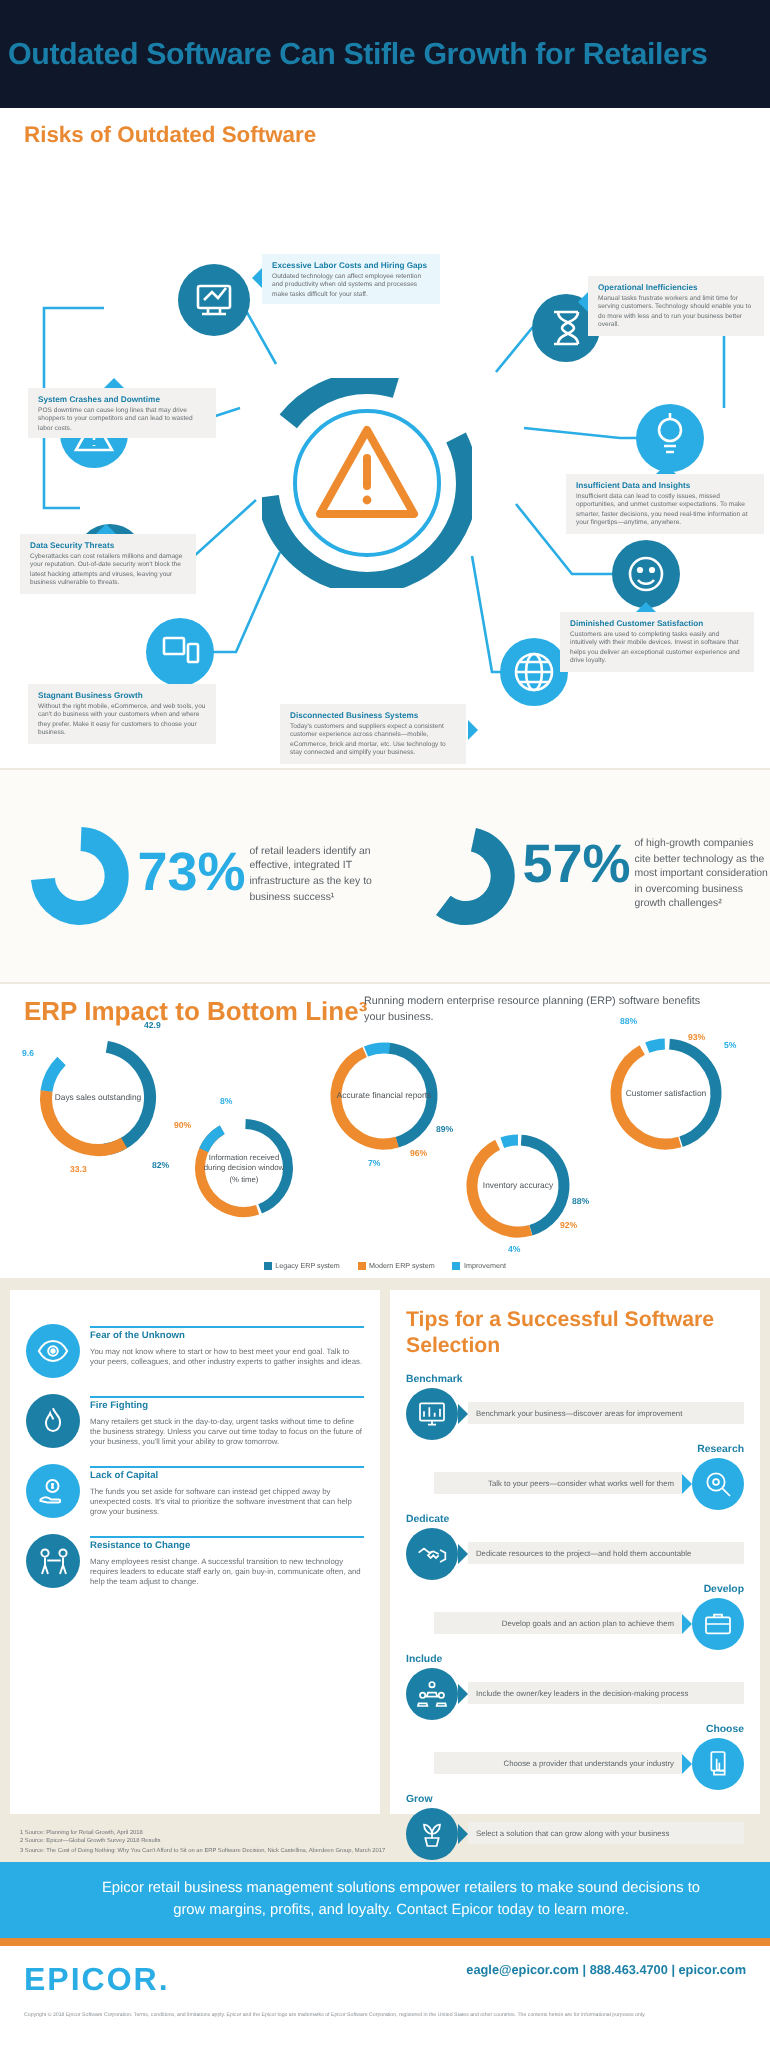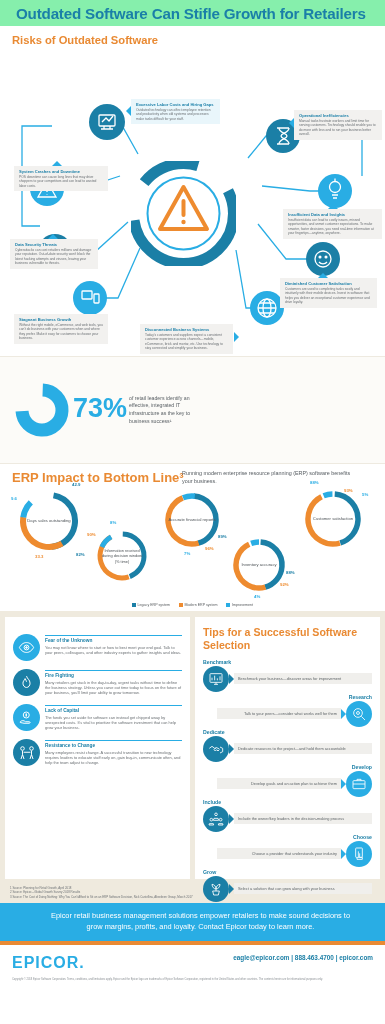--- a/index.html
+++ b/index.html
@@ -6,24 +6,24 @@
   html, body {
     width: 385px;
     background: #ffffff;
     font-family: "Liberation Sans", sans-serif;
     -webkit-font-smoothing: antialiased;
   }
   body { width: 385px; height: 1024px; overflow: hidden; position: relative; }
 
   
   .header {
-    background: #86efac;
-    height: 26px;
+    background: #0f172a;
+    height: 54px;
     display: flex; align-items: center;
-    padding-left: 16px;
+    padding-left: 4px;
   }
   .header-title {
     color: #1a7fa8;
     font-size: 15.2px;
     font-weight: bold;
     letter-spacing: -0.2px;
   }
 
   
   .risks {
@@ -256,20 +256,29 @@
 <div class="stats">
   <div class="stat">
     <svg width="56" height="58" viewBox="0 0 56 58">
       <circle cx="28" cy="29" r="20" fill="none" stroke="#29ade4" stroke-width="13" stroke-dasharray="91.7 34" transform="rotate(-88 28 29)" stroke-linecap="butt"></circle>
     </svg>
     <div class="stat-col">
       <div class="stat-num" style="color:#29ade4">73%</div>
       <div class="stat-txt">of retail leaders identify an effective, integrated IT infrastructure as the key to business success¹</div>
     </div>
   </div>
+  <div class="stat">
+    <svg width="56" height="58" viewBox="0 0 56 58">
+      <circle cx="28" cy="29" r="20" fill="none" stroke="#1b7fa6" stroke-width="13" stroke-dasharray="71.6 54" transform="rotate(-78 28 29)" stroke-linecap="butt"></circle>
+    </svg>
+    <div class="stat-col">
+      <div class="stat-num" style="color:#1b7fa6">57%</div>
+      <div class="stat-txt">of high-growth companies cite better technology as the most important consideration in overcoming business growth challenges²</div>
+    </div>
+  </div>
 </div>
 
 <div class="erp">
   <div class="erp-title">ERP Impact to Bottom Line³</div>
   <div class="erp-sub">Running modern enterprise resource planning (ERP) software benefits your business.</div>
 
   <div class="donut" style="left:14px;top:22px;width:70px;height:70px;">
     <svg viewBox="0 0 70 70">
       <circle cx="35" cy="35" r="26" fill="none" stroke="#1b7fa6" stroke-width="6" stroke-dasharray="74 89" transform="rotate(-80 35 35)"></circle>
       <circle cx="35" cy="35" r="26" fill="none" stroke="#ee8b2f" stroke-width="6" stroke-dasharray="58 105" transform="rotate(60 35 35)"></circle>

